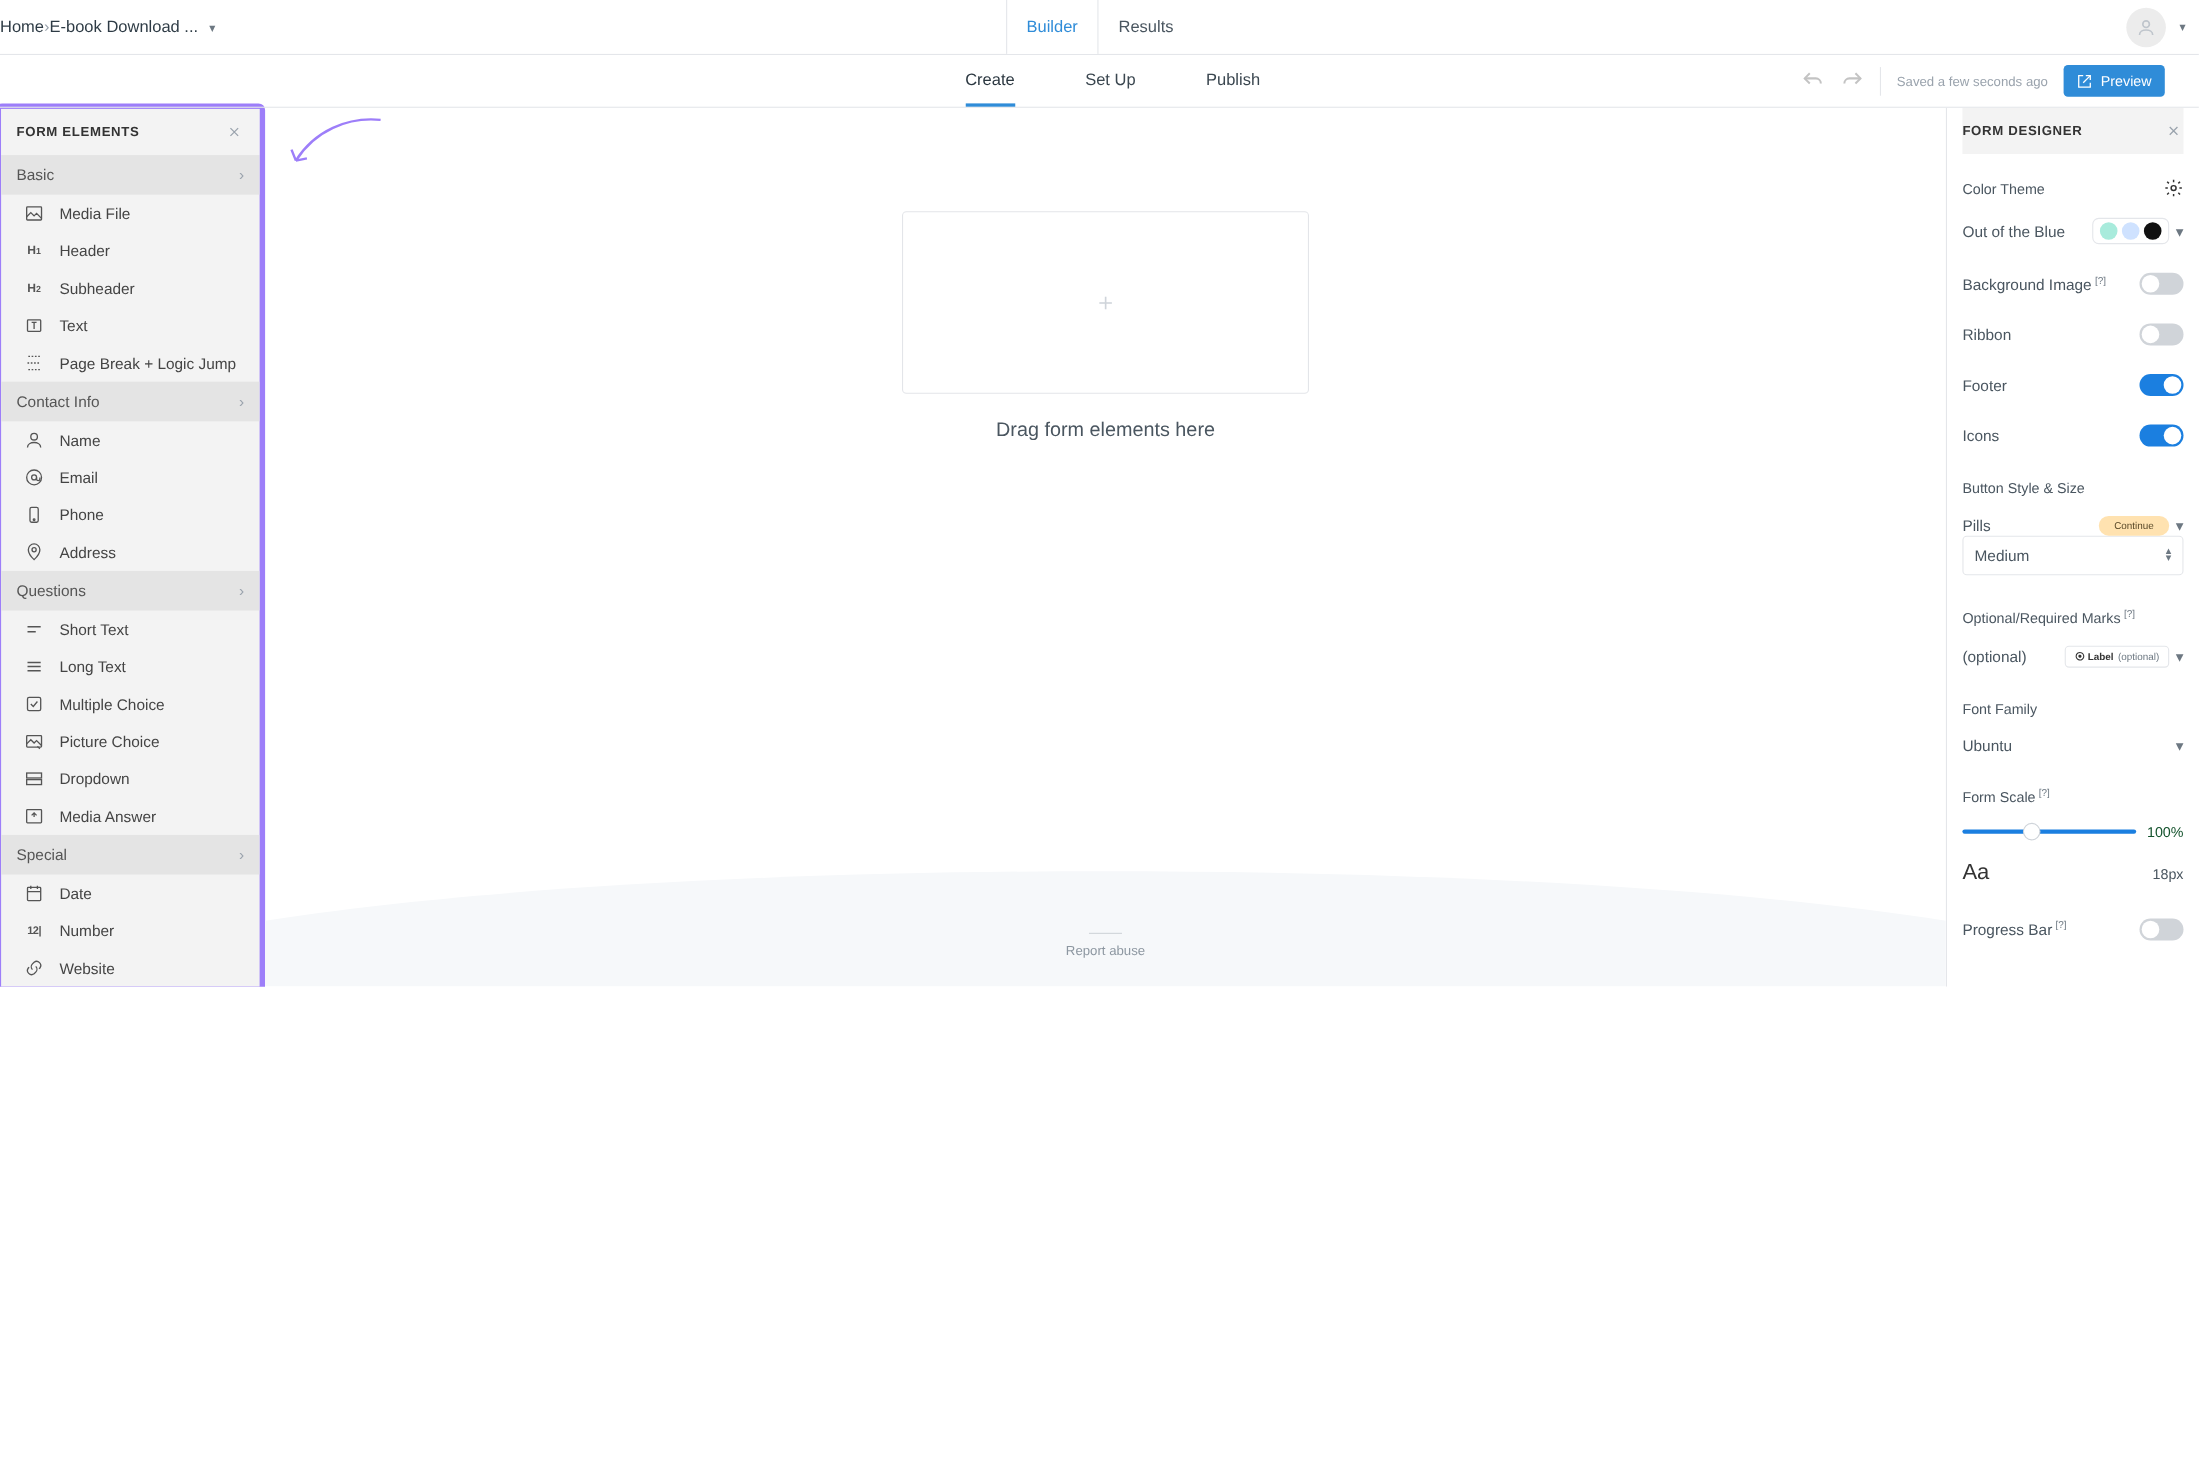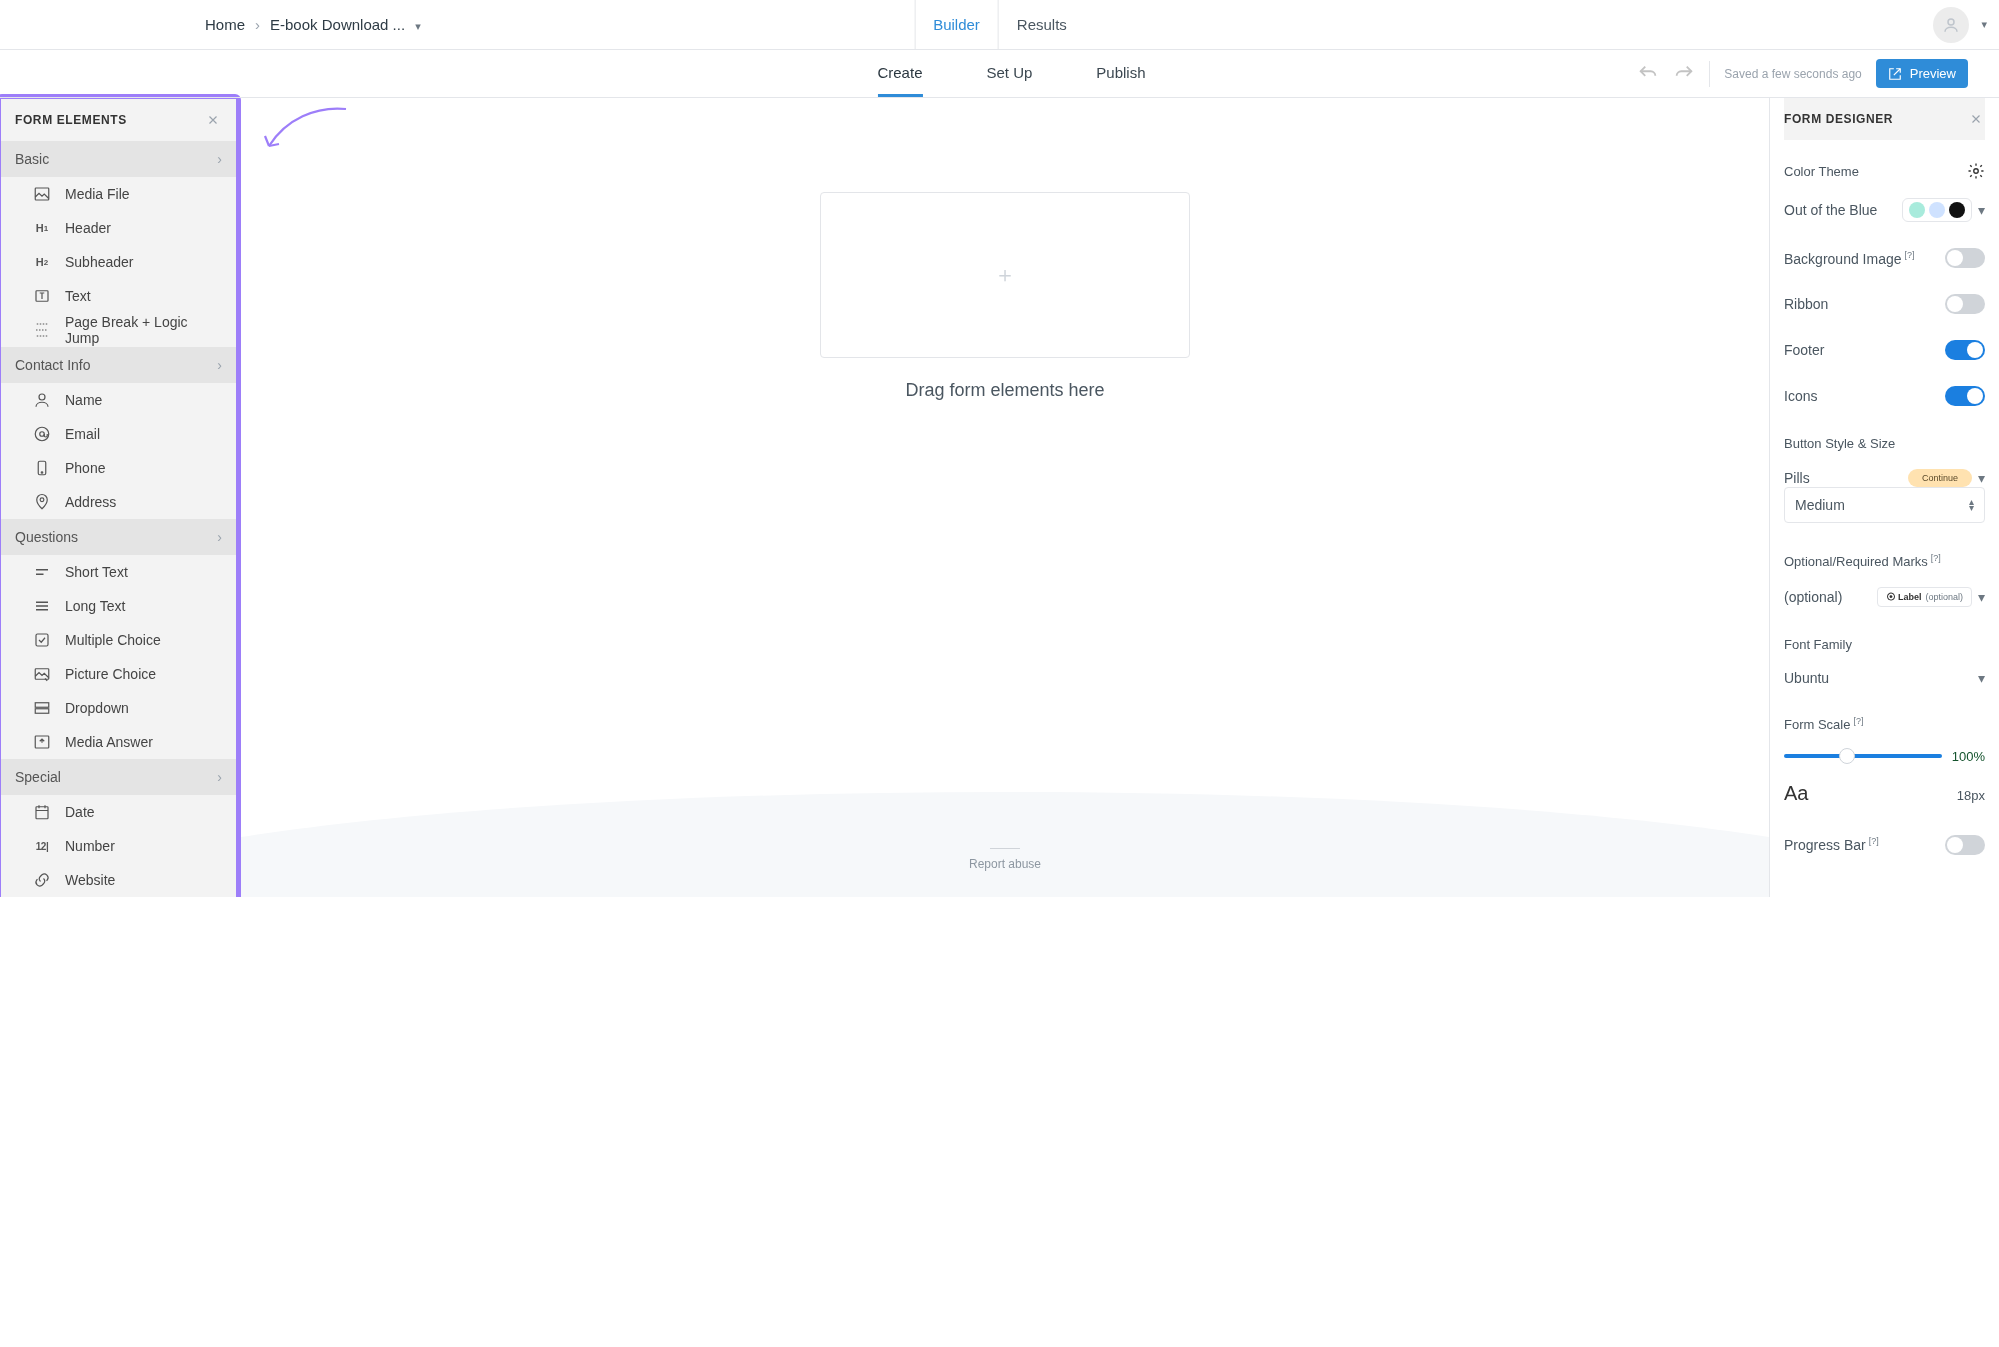--- a/index.html
+++ b/index.html
@@ -27,21 +27,21 @@
 
   
   .headerbar {
     display: flex;
     align-items: center;
     height: 50px;
     border-bottom: 1px solid var(--border);
     padding: 0 12px 0 0;
     position: relative;
   }
-  .breadcrumbs { margin-left: 205px; display: flex; align-items: center; gap: 10px; font-size: 15px; color: #2e3b45; }
+  .breadcrumbs { display: flex; align-items: center; font-size: 15px; color: #2e3b45; }
   .breadcrumbs .chev { color: #9aa3ad; }
   .chev-sm { font-size: 11px; color: #6d7882; margin-left: 6px; }
 
   .mode-tabs {
     position: absolute; left: 50%; transform: translateX(-50%);
     display: flex; gap: 0; height: 100%;
     align-items: stretch;
   }
   .mode-tabs .tab {
     display: flex; align-items: center; padding: 0 18px;
@@ -115,21 +115,21 @@
   }
   .close-btn { width: 18px; height: 18px; color: #9aa3ad; cursor: pointer; display:flex;align-items:center;justify-content:center; }
   .cat {
     height: 36px; background: var(--cat-bg);
     display: flex; align-items: center; justify-content: space-between;
     padding: 0 14px; font-size: 14px; color: #555;
     cursor: pointer;
   }
   .item {
     height: 34px; display: flex; align-items: center; gap: 14px;
-    padding: 0 32px; font-size: 14px; color: #444; cursor: grab;
+    padding: 0 21px; font-size: 14px; color: #444; cursor: grab;
   }
   .item .icon { width: 18px; height: 18px; display:flex;align-items:center;justify-content:center; color:#555; }
 
   
   .canvas {
     flex: 1; position: relative; display: flex; flex-direction: column; align-items: center;
     overflow: hidden;
   }
   .arrow-annot {
     position: absolute; top: 6px; left: 20px;

